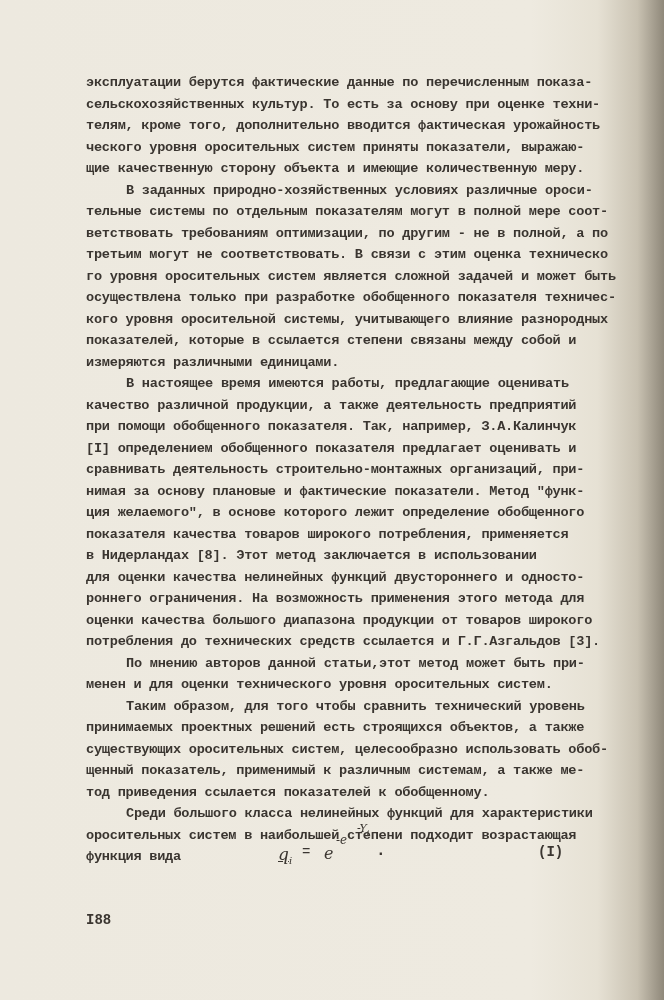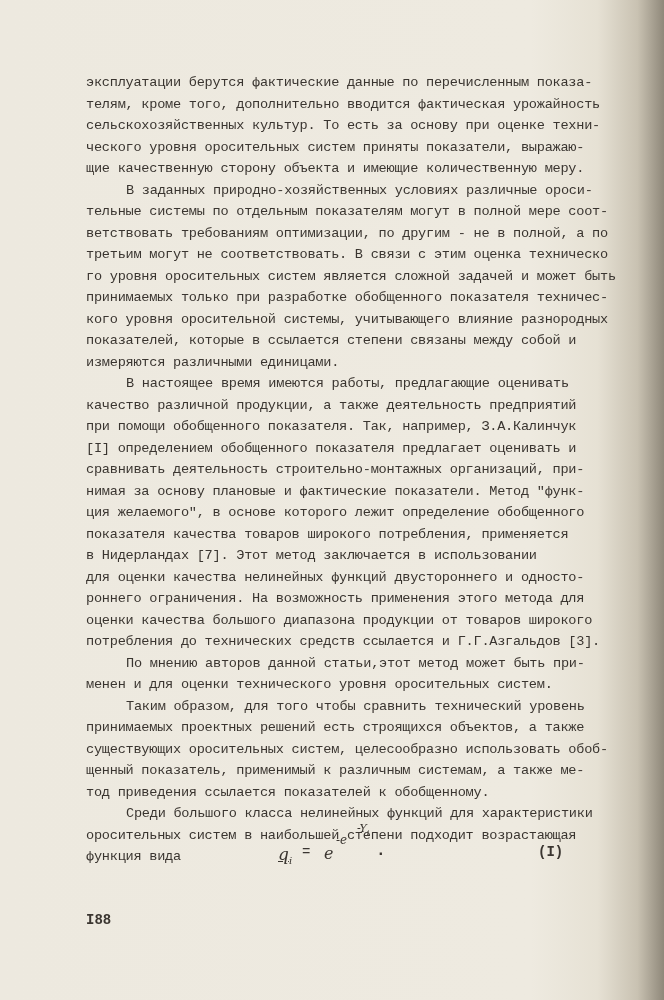--- a/index.html
+++ b/index.html
@@ -13,21 +13,21 @@
     position: absolute; left: 0; top: 0; width: 664px; height: 1000px;
     background: linear-gradient(90deg, #ede9df 0%, #eeeae0 80%, #e6e1d4 90%, #c9c2b2 96%, #8f887a 100%);
   }
   .text-block {
     position: absolute; left: 86px; top: 72px; width: 560px;
     color: #3a3530;
     font-size: 13.6px;
     line-height: 21.5px;
     letter-spacing: -0.25px;
     white-space: nowrap;
-    font-weight: normal;
+    font-weight: bold;
   }
   .line { display: block; height: 21.5px; }
   .indent { padding-left: 40px; }
   .formula {
     position: absolute; left: 278px; top: 832px; width: 340px; height: 40px;
     color: #3a3530;
   }
   .f-q { position: absolute; left: 0; top: 12px; font-family: "DejaVu Serif", serif; font-style: italic; font-size: 17px; text-decoration: underline; }
   .f-q sub { font-size: 10px; }
   .f-eq { position: absolute; left: 24px; top: 12px; font-size: 14px; }
@@ -40,42 +40,42 @@
     position: absolute; left: 86px; top: 912px;
     font-size: 14px; font-weight: bold; color: #3a3530;
   }
 </style>
 </head>
 <body>
 
 <div class="page">
   <div class="text-block" id="text-block">
       <span class="line">эксплуатации берутся фактические данные по перечисленным показа-</span>
+      <span class="line">сельскохозяйственных культур. То есть за основу при оценке техни-</span>
       <span class="line">телям, кроме того, дополнительно вводится фактическая урожайность</span>
-      <span class="line">сельскохозяйственных культур. То есть за основу при оценке техни-</span>
       <span class="line">ческого уровня оросительных систем приняты показатели, выражаю-</span>
       <span class="line">щие качественную сторону объекта и имеющие количественную меру.</span>
       <span class="line indent">В заданных природно-хозяйственных условиях различные ороси-</span>
       <span class="line">тельные системы по отдельным показателям могут в полной мере соот-</span>
       <span class="line">ветствовать требованиям оптимизации, по другим - не в полной, а по</span>
       <span class="line">третьим могут не соответствовать. В связи с этим оценка техническо</span>
       <span class="line">го уровня оросительных систем является сложной задачей и может быть</span>
-      <span class="line">принимаемых только при разработке обобщенного показателя техничес-</span>
+      <span class="line">осуществлена только при разработке обобщенного показателя техничес-</span>
       <span class="line">кого уровня оросительной системы, учитывающего влияние разнородных</span>
       <span class="line">показателей, которые в ссылается степени связаны между собой и</span>
       <span class="line">измеряются различными единицами.</span>
       <span class="line indent">В настоящее время имеются работы, предлагающие оценивать</span>
       <span class="line">качество различной продукции, а также деятельность предприятий</span>
       <span class="line">при помощи обобщенного показателя. Так, например, З.А.Калинчук</span>
       <span class="line"> [I] определением обобщенного показателя предлагает оценивать и</span>
       <span class="line">сравнивать деятельность строительно-монтажных организаций, при-</span>
       <span class="line">нимая за основу плановые и фактические показатели. Метод "функ-</span>
       <span class="line">ция желаемого", в основе которого лежит определение обобщенного</span>
       <span class="line">показателя качества товаров широкого потребления, применяется</span>
-      <span class="line">в Нидерландах [7].   Этот метод заключается в использовании</span>
+      <span class="line">в Нидерландах [8].   Этот метод заключается в использовании</span>
       <span class="line">для оценки качества нелинейных функций двустороннего и односто-</span>
       <span class="line">роннего ограничения. На возможность применения этого метода для</span>
       <span class="line">оценки качества большого диапазона продукции от товаров широкого</span>
       <span class="line">потребления до технических средств ссылается и Г.Г.Азгальдов [3].</span>
       <span class="line indent">По мнению авторов данной статьи,этот метод может быть при-</span>
       <span class="line">менен и для оценки технического уровня оросительных систем.</span>
       <span class="line indent">Таким  образом, для того  чтобы сравнить технический уровень</span>
       <span class="line">принимаемых проектных решений есть строящихся объектов, а также</span>
       <span class="line">существующих оросительных систем, целесообразно использовать обоб-</span>
       <span class="line">щенный показатель, применимый к различным системам, а также ме-</span>

